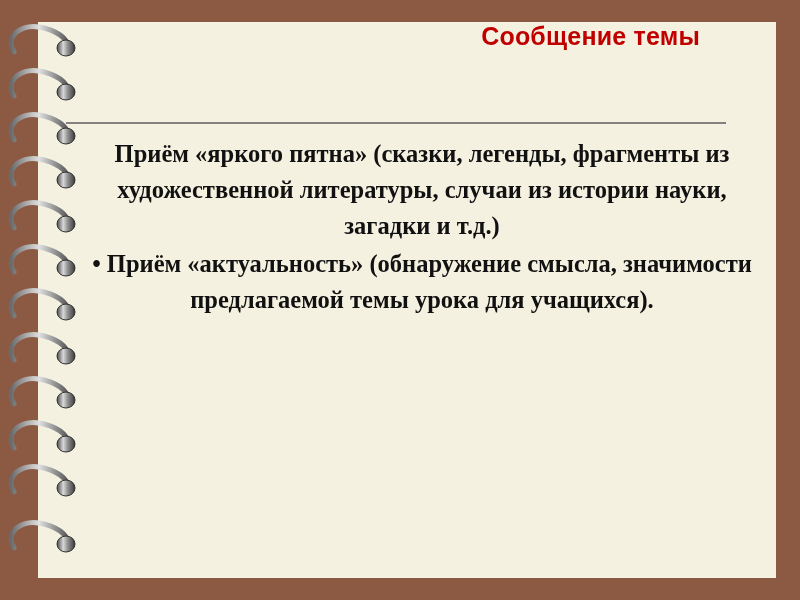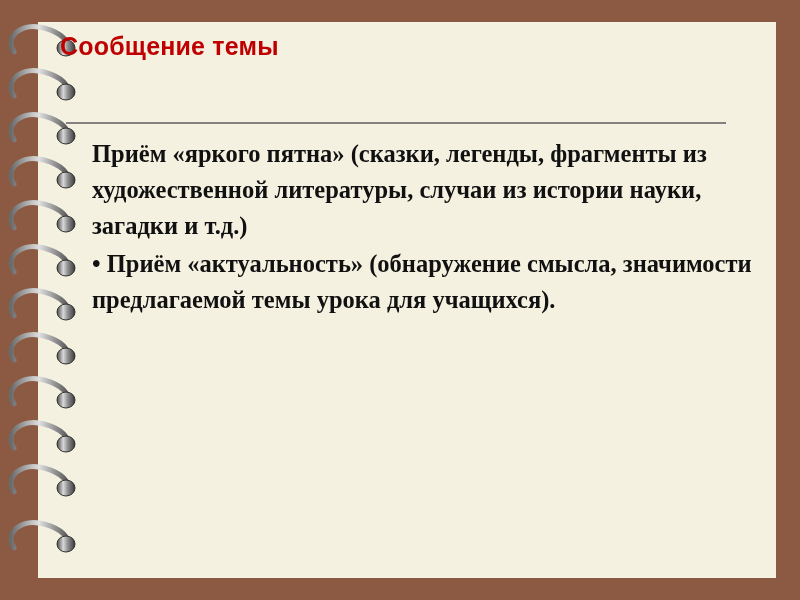--- a/index.html
+++ b/index.html
@@ -51,23 +51,23 @@
     top: 0;
     width: 80px;
     height: 600px;
     pointer-events: none;
   }
 
   
   .title-block {
     position: absolute;
     left: 60px;
-    top: 30px;
+    top: 20px;
     width: 640px;
-    text-align: left;
+    text-align: right;
   }
   .title-line {
     font-family: "Liberation Sans", sans-serif;
     font-weight: bold;
     font-size: 25px;
     line-height: 32px;
     letter-spacing: 0.2px;
   }
   .title-line-1 {
     color: #c00000;
@@ -94,21 +94,21 @@
     top: 136px;
     width: 660px;
     color: #111111;
     font-family: "Liberation Serif", serif;
     font-size: 24.5px;
     line-height: 36px;
     font-weight: bold;
   }
   .para {
     margin: 0 0 0 0;
-    text-align: left;
+    text-align: center;
   }
   .para + .para {
     margin-top: 2px;
   }
 </style>
 </head>
 <body>
 
 <div class="slide">
 

